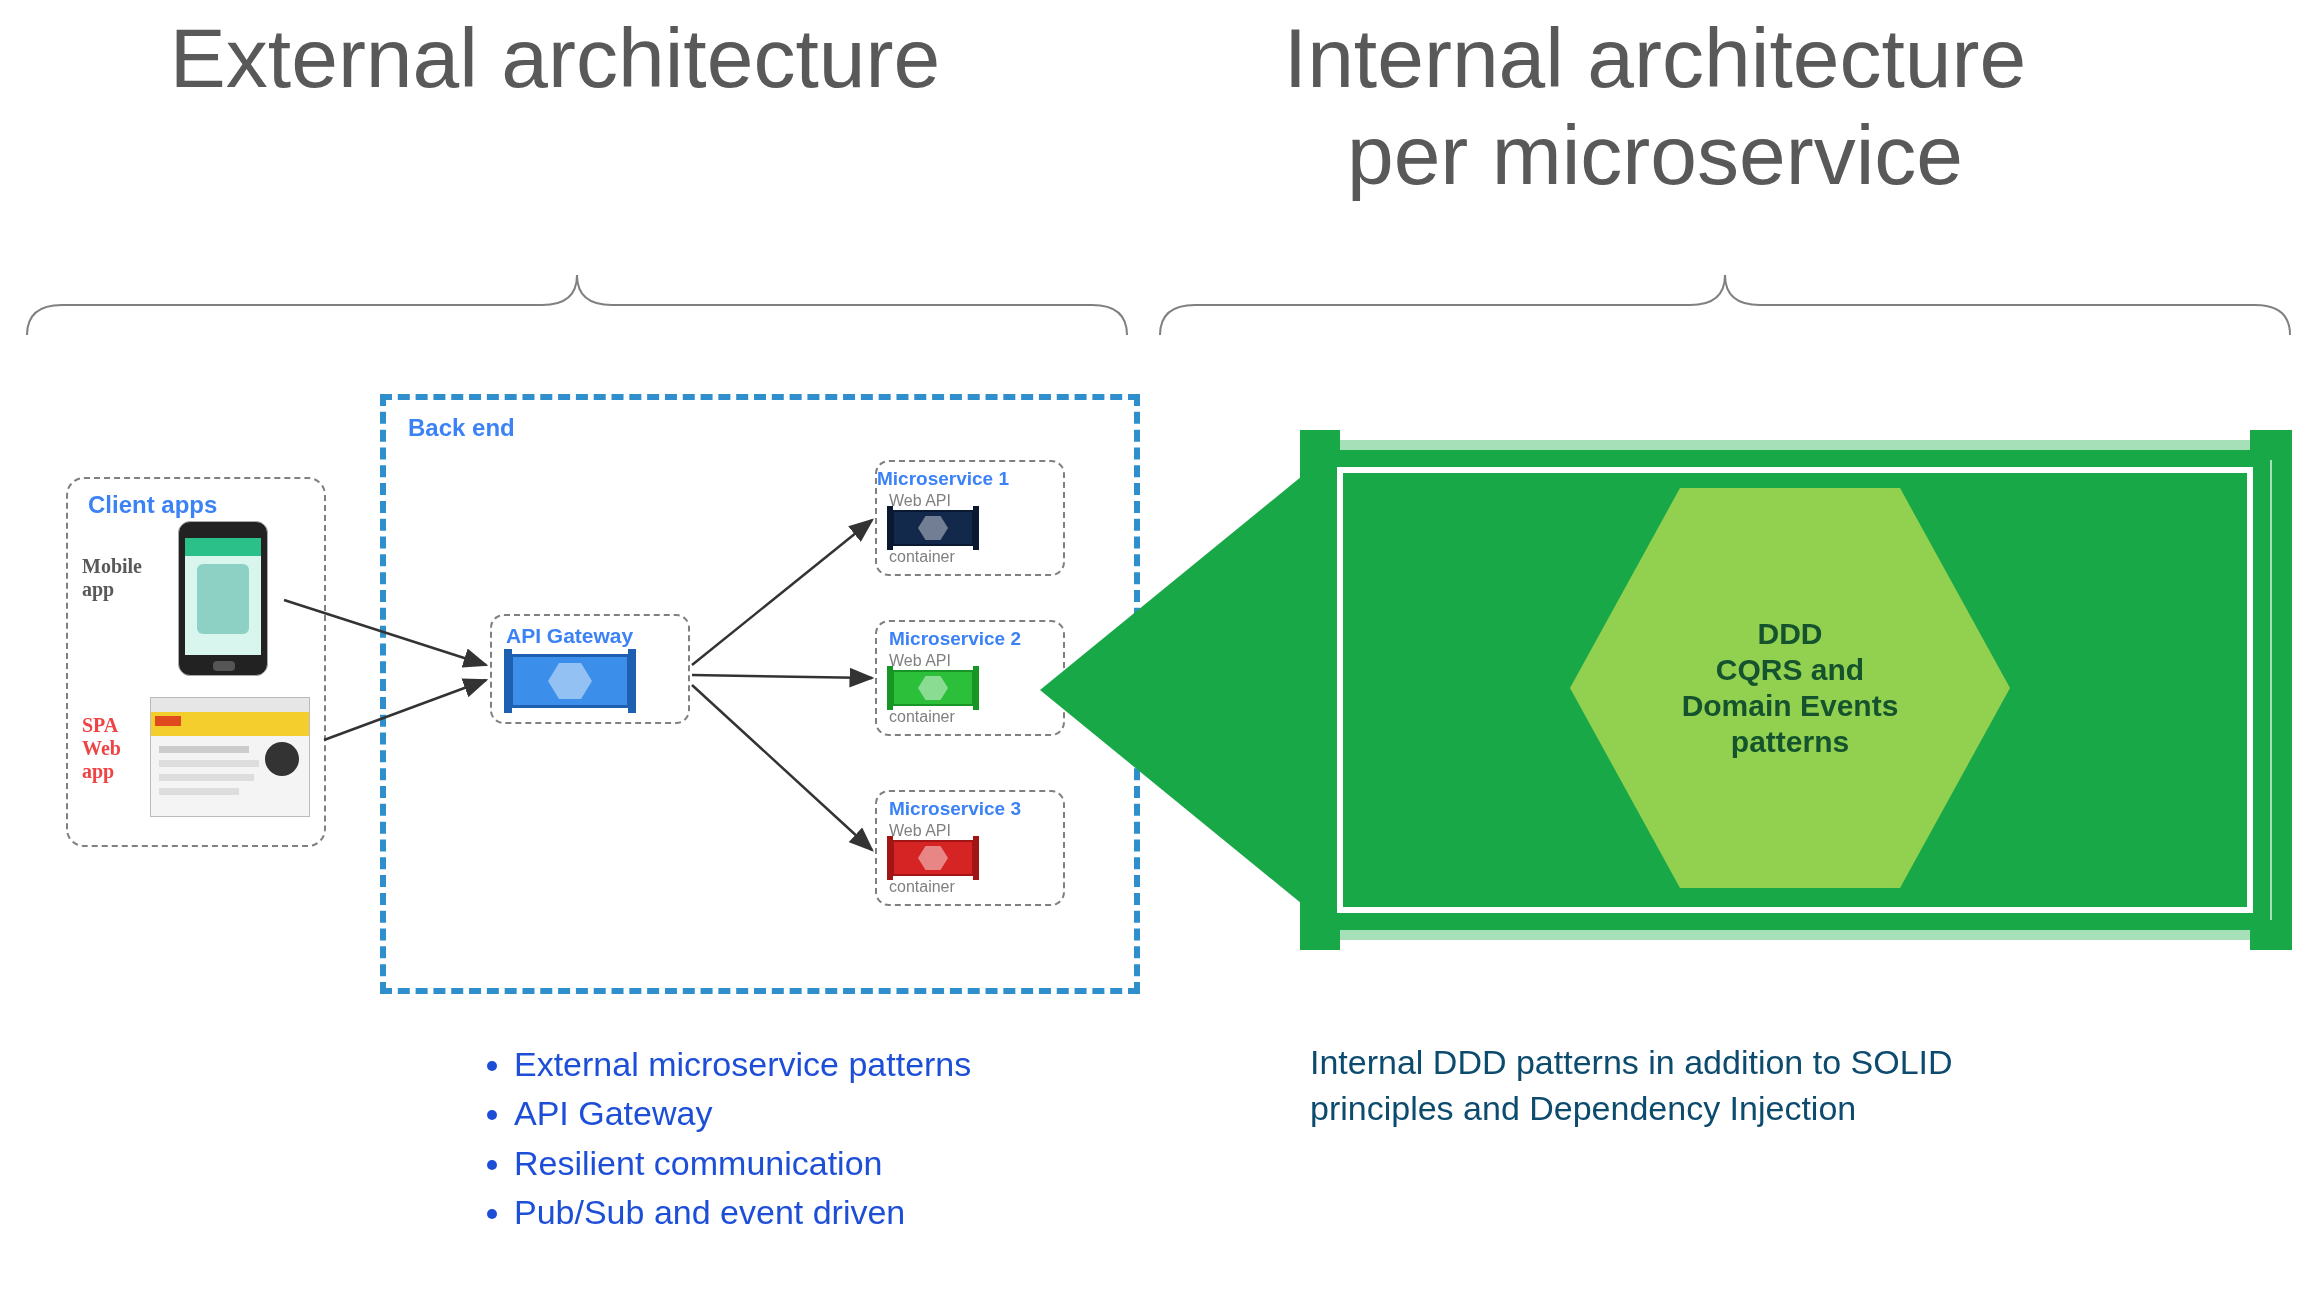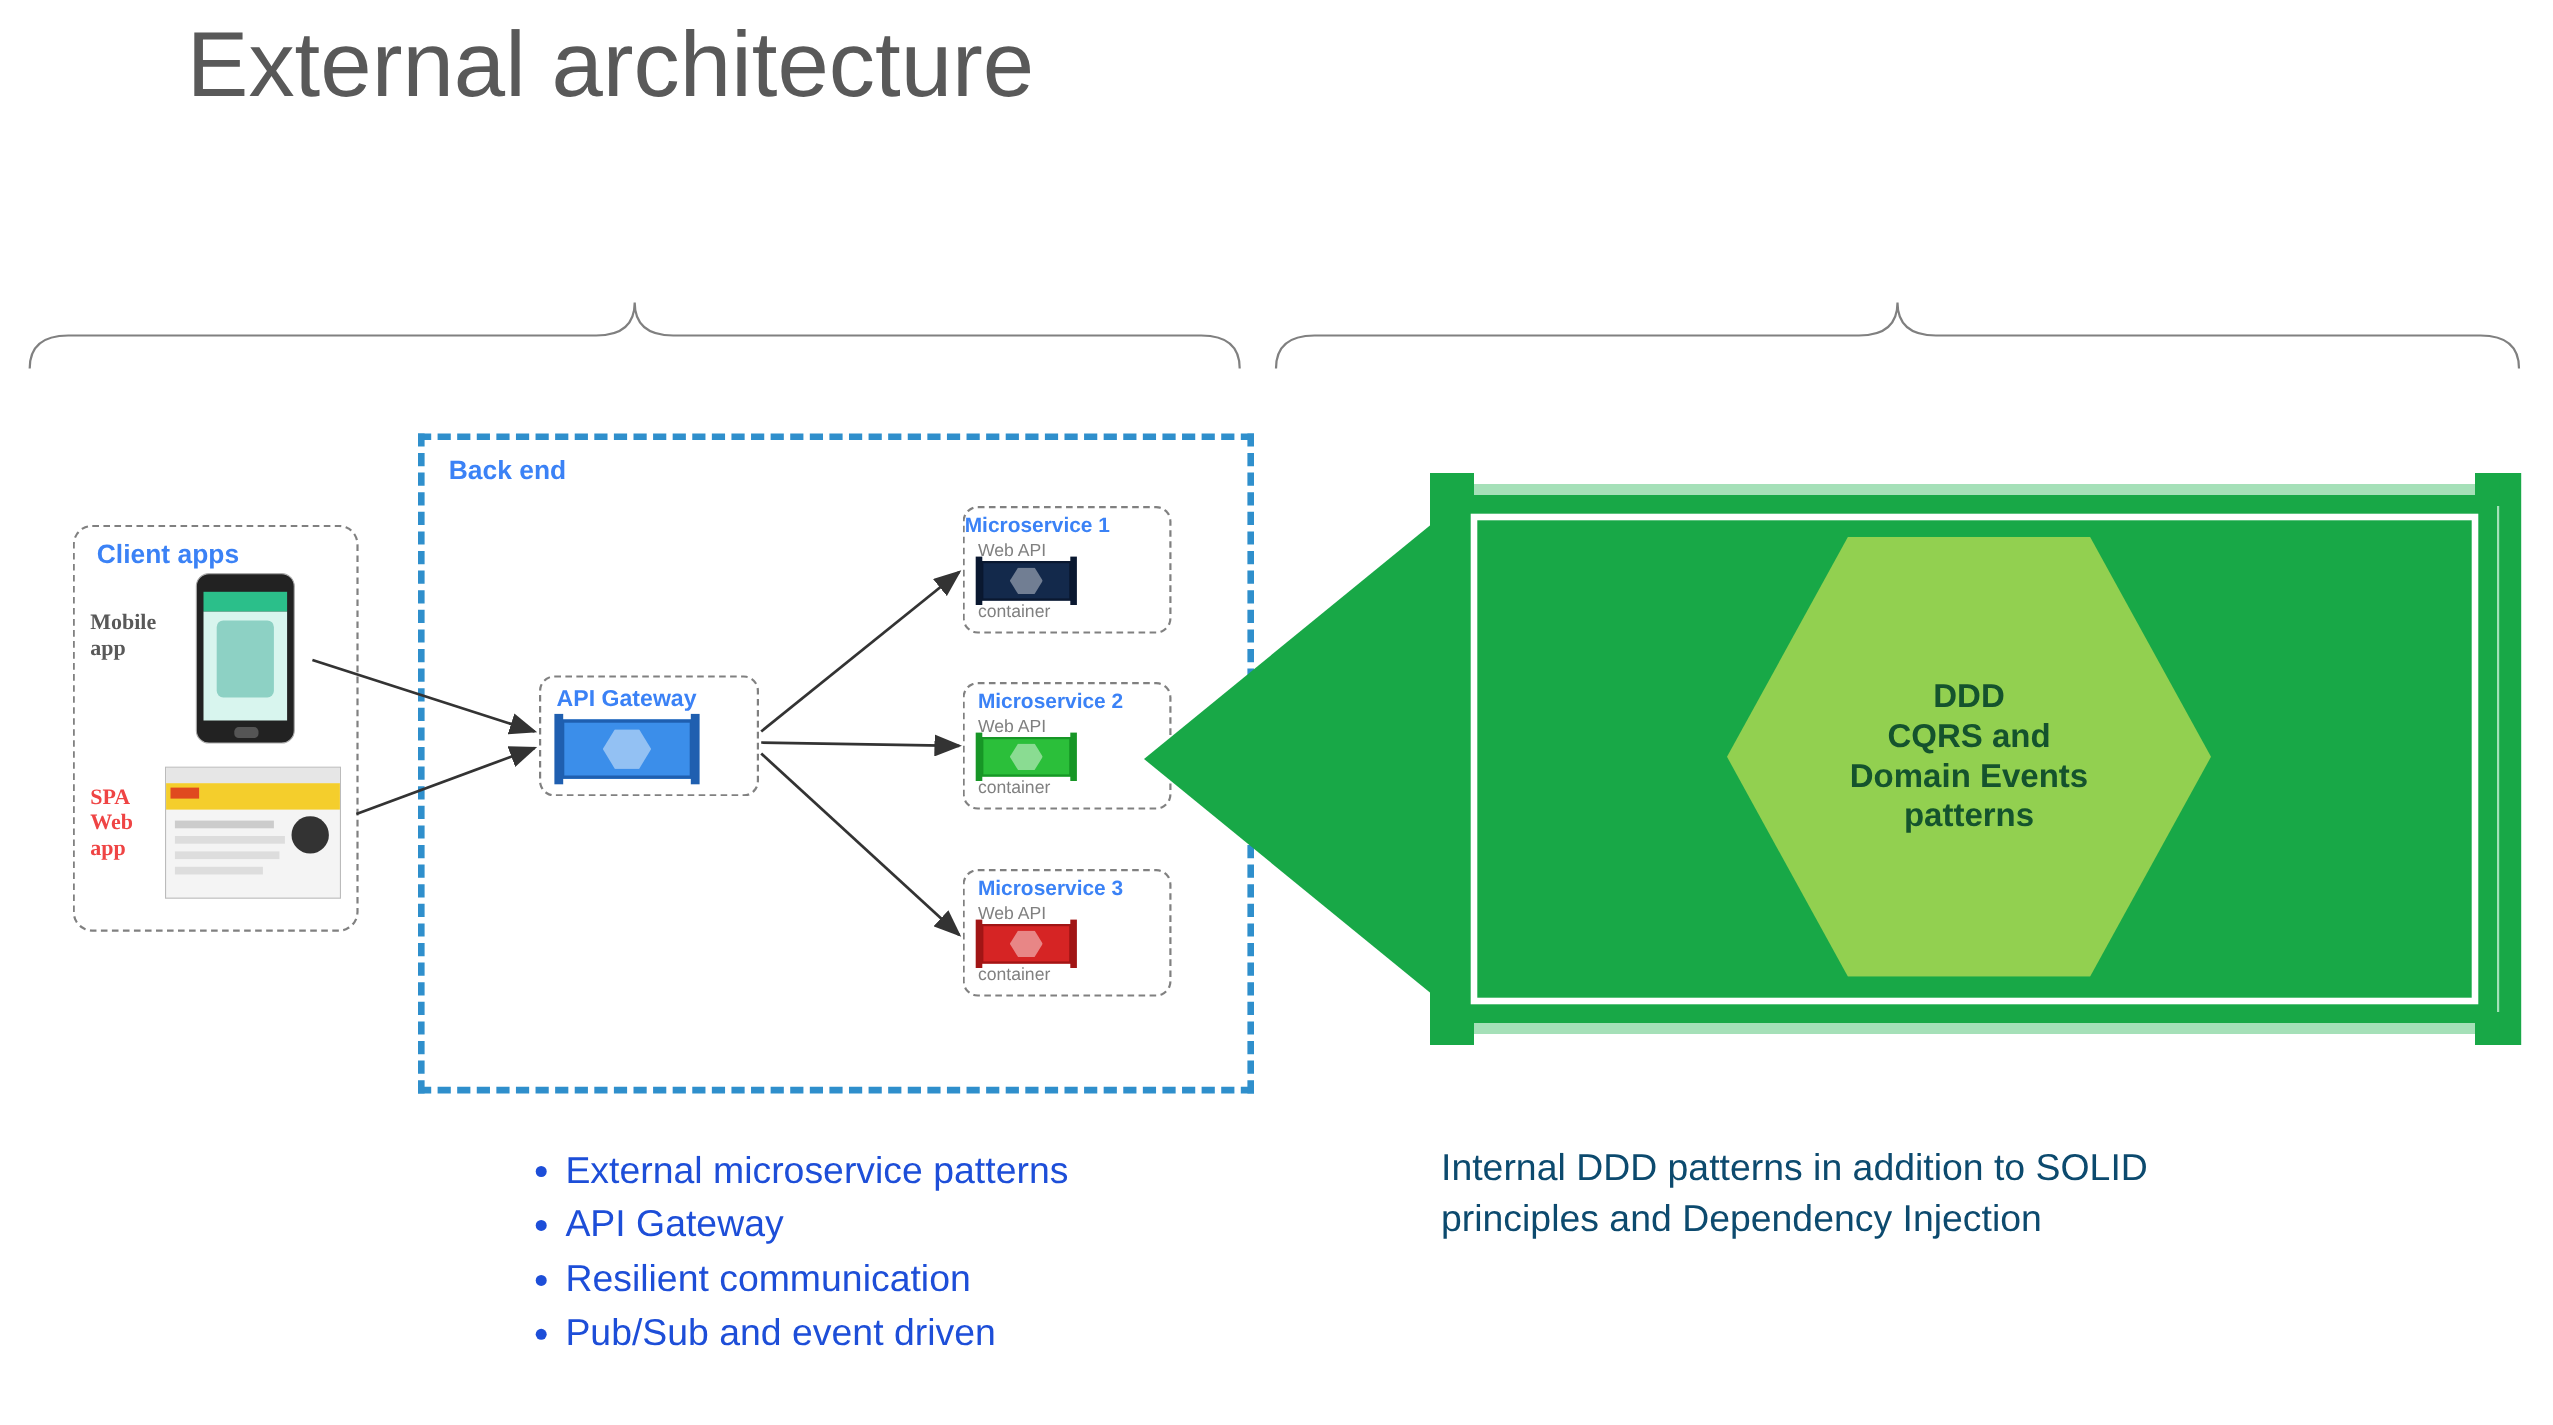--- a/index.html
+++ b/index.html
@@ -84,21 +84,22 @@
     background: #f4f4f4;
   }
 </style>
 </head>
 <body>
 
 <div class="title" style="left:80px; top:10px; width:950px;">
   <span>External architecture</span><br>
 </div>
 <div class="title" style="left:1180px; top:10px; width:950px;">
-  <br>
+  <span>Internal architecture</span><br>
+  <span>per microservice</span>
 </div>
 
 <svg class="brace-svg" style="left:22px; top:260px;" width="1110" height="80">
   <path d="M 5 75 Q 5 45 40 45 L 520 45 Q 555 45 555 15 Q 555 45 590 45 L 1070 45 Q 1105 45 1105 75" fill="none" stroke="#808080" stroke-width="2"></path>
 </svg>
 <svg class="brace-svg" style="left:1155px; top:260px;" width="1140" height="80">
   <path d="M 5 75 Q 5 45 40 45 L 535 45 Q 570 45 570 15 Q 570 45 605 45 L 1100 45 Q 1135 45 1135 75" fill="none" stroke="#808080" stroke-width="2"></path>
 </svg>
 
 <div class="dashed-box" style="left:66px; top:477px; width:260px; height:370px;">

